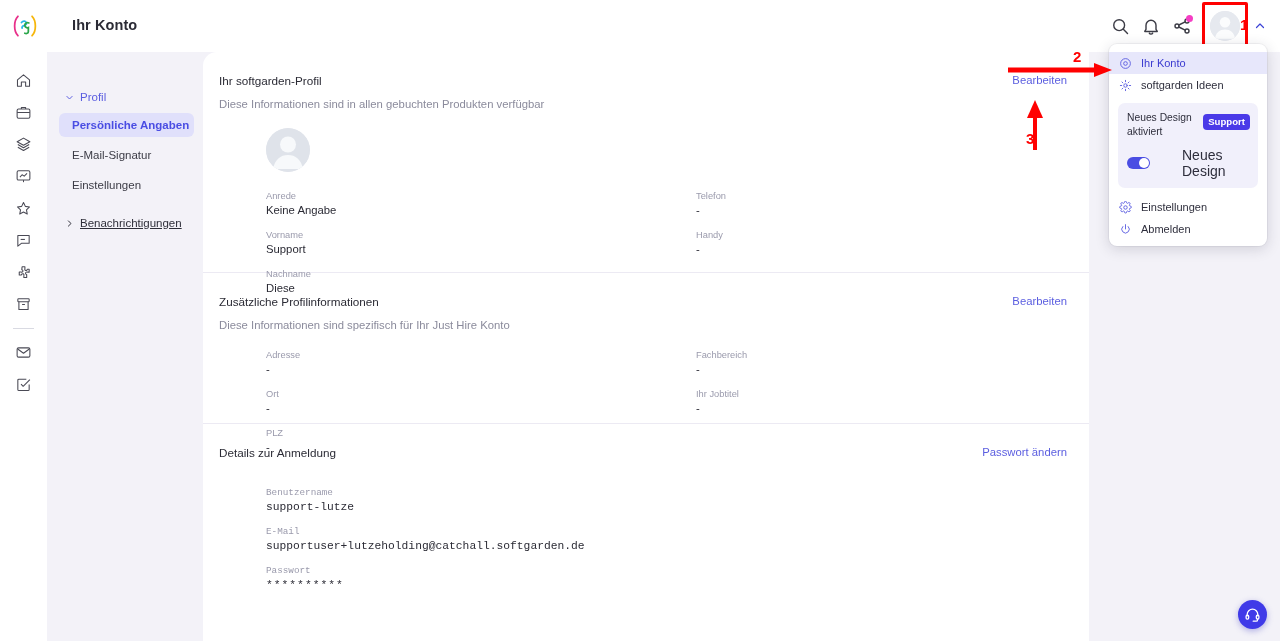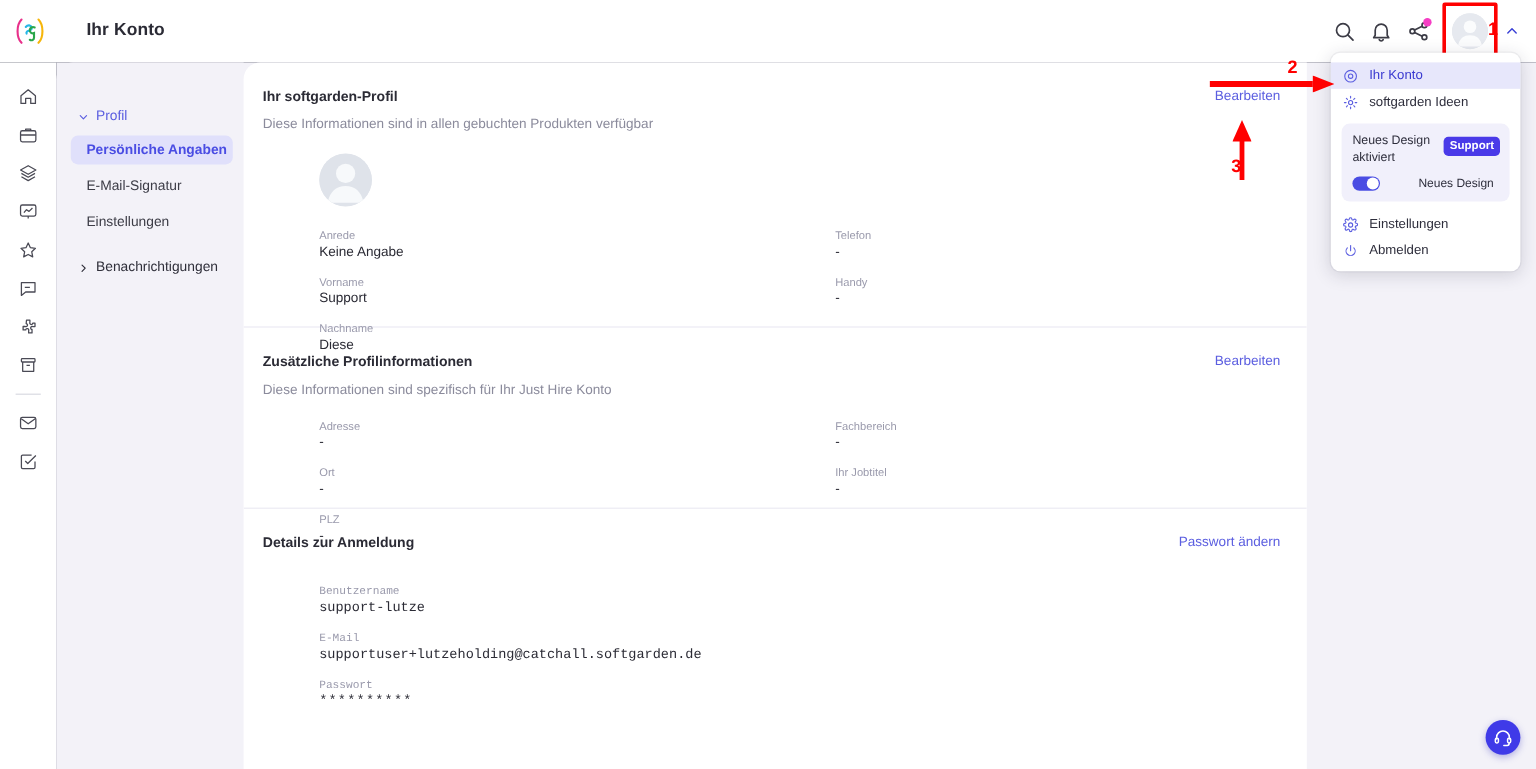--- a/index.html
+++ b/index.html
@@ -81,31 +81,31 @@
   }
   .nav-group-head .caret { width: 9px; height: 9px; display:block; color:#5b5ee0; }
   .nav-group-head .caret svg { width: 9px; height: 9px; display:block; }
   .nav-sub { margin-top: 5px; }
   .nav-item {
     height: 24px; margin: 0 9px 6px 12px; padding-left: 13px;
     display: flex; align-items: center; border-radius: 6px;
     font-size: 11.5px; color: #3c3c46; cursor: pointer; white-space: nowrap;
   }
   .nav-item.active { background: #e0e0fb; color: #4a4de3; font-weight: bold; }
-  .nav-group-head.collapsed { margin-top: 15px; color: #2f2f3a; }
+  .nav-group-head.collapsed { margin-top: 15px; color: #2f2f3a; text-decoration: underline; }
   .nav-group-head.collapsed .caret { color: #2f2f3a; }
 
   
   .card {
     position: absolute; left: 156px; top: 0; width: 886px; height: 589px;
     background: #ffffff; border-top-left-radius: 14px; overflow: hidden;
   }
   .section { position: relative; padding: 22px 30px 0 16px; }
   .sec-divider { height: 1px; background: #eceaf3; margin: 0; }
-  .sec-title { font-size: 11.7px; font-weight: bold; color: #2b2b35; }
+  .sec-title { font-size: 11.7px; font-weight: normal; color: #2b2b35; }
   .sec-sub { font-size: 11.3px; color: #8b8b9c; margin-top: 11px; }
   .sec-action {
     position: absolute; right: 22px; top: 22px;
     font-size: 11.3px; color: #5b5ee0; cursor: pointer;
   }
   .big-avatar {
     width: 44px; height: 44px; border-radius: 50%; overflow: hidden;
     background: #e3e6ec; margin: 18px 0 0 47px;
   }
   .fields { position: relative; margin-top: 18px; }
@@ -141,21 +141,21 @@
   }
   .mp-toggle-row { display: flex; align-items: center; gap: 8px; margin-top: 8px; }
   .toggle {
     width: 23px; height: 12px; border-radius: 7px; background: #4a4de3;
     position: relative; cursor: pointer; flex: none;
   }
   .toggle .knob {
     position: absolute; right: 1px; top: 1px; width: 10px; height: 10px;
     border-radius: 50%; background: #ffffff;
   }
-  .mp-toggle-label { font-size: 10px; color: #2e2e3c; padding-left: 24px; }
+  .mp-toggle-label { font-size: 14px; color: #2e2e3c; padding-left: 24px; }
   .anno-num {
     position: absolute; color: #ff0000; font-size: 15px; font-weight: bold;
     font-family: "Liberation Sans", sans-serif; z-index: 60;
   }
   .arrow-right {
     position: absolute; left: 1008px; top: 63px; width: 104px; height: 14px; z-index: 60;
   }
   .arrow-up {
     position: absolute; left: 1027px; top: 100px; width: 16px; height: 50px; z-index: 60;
   }

